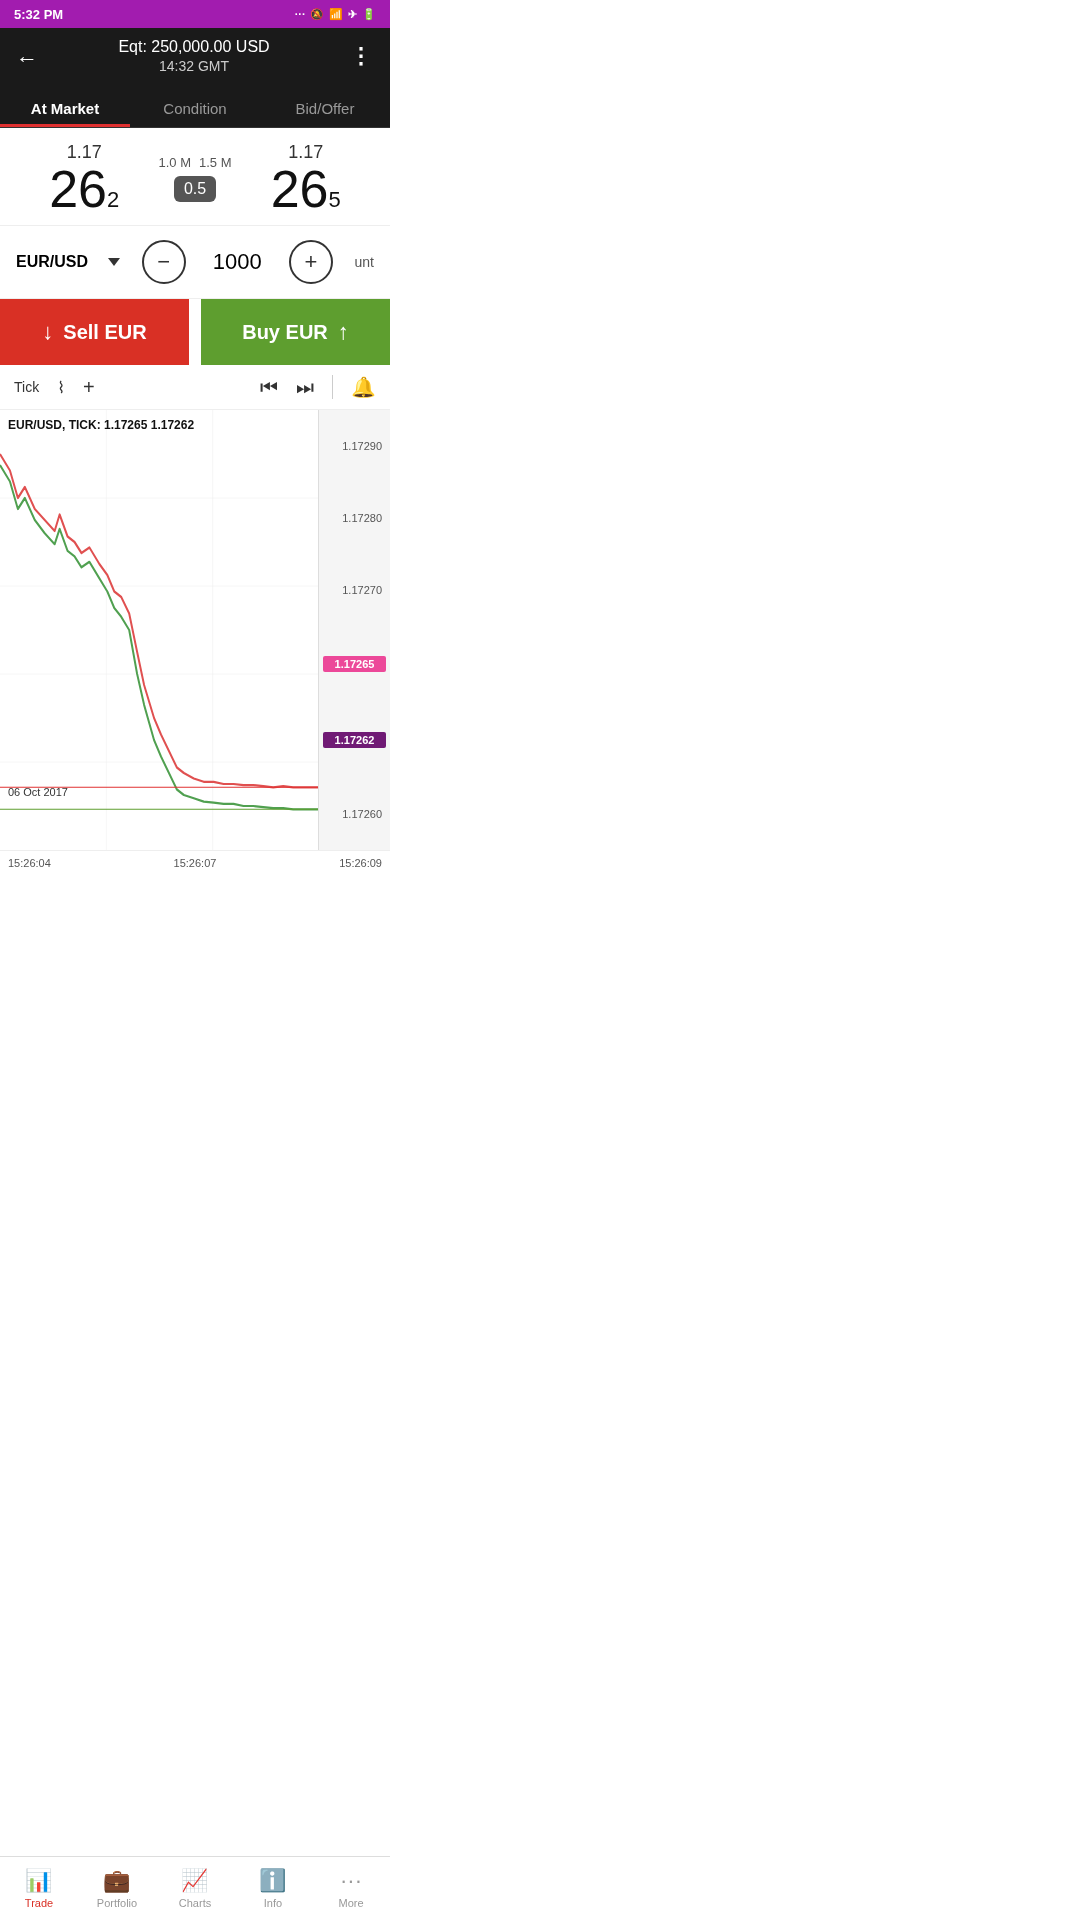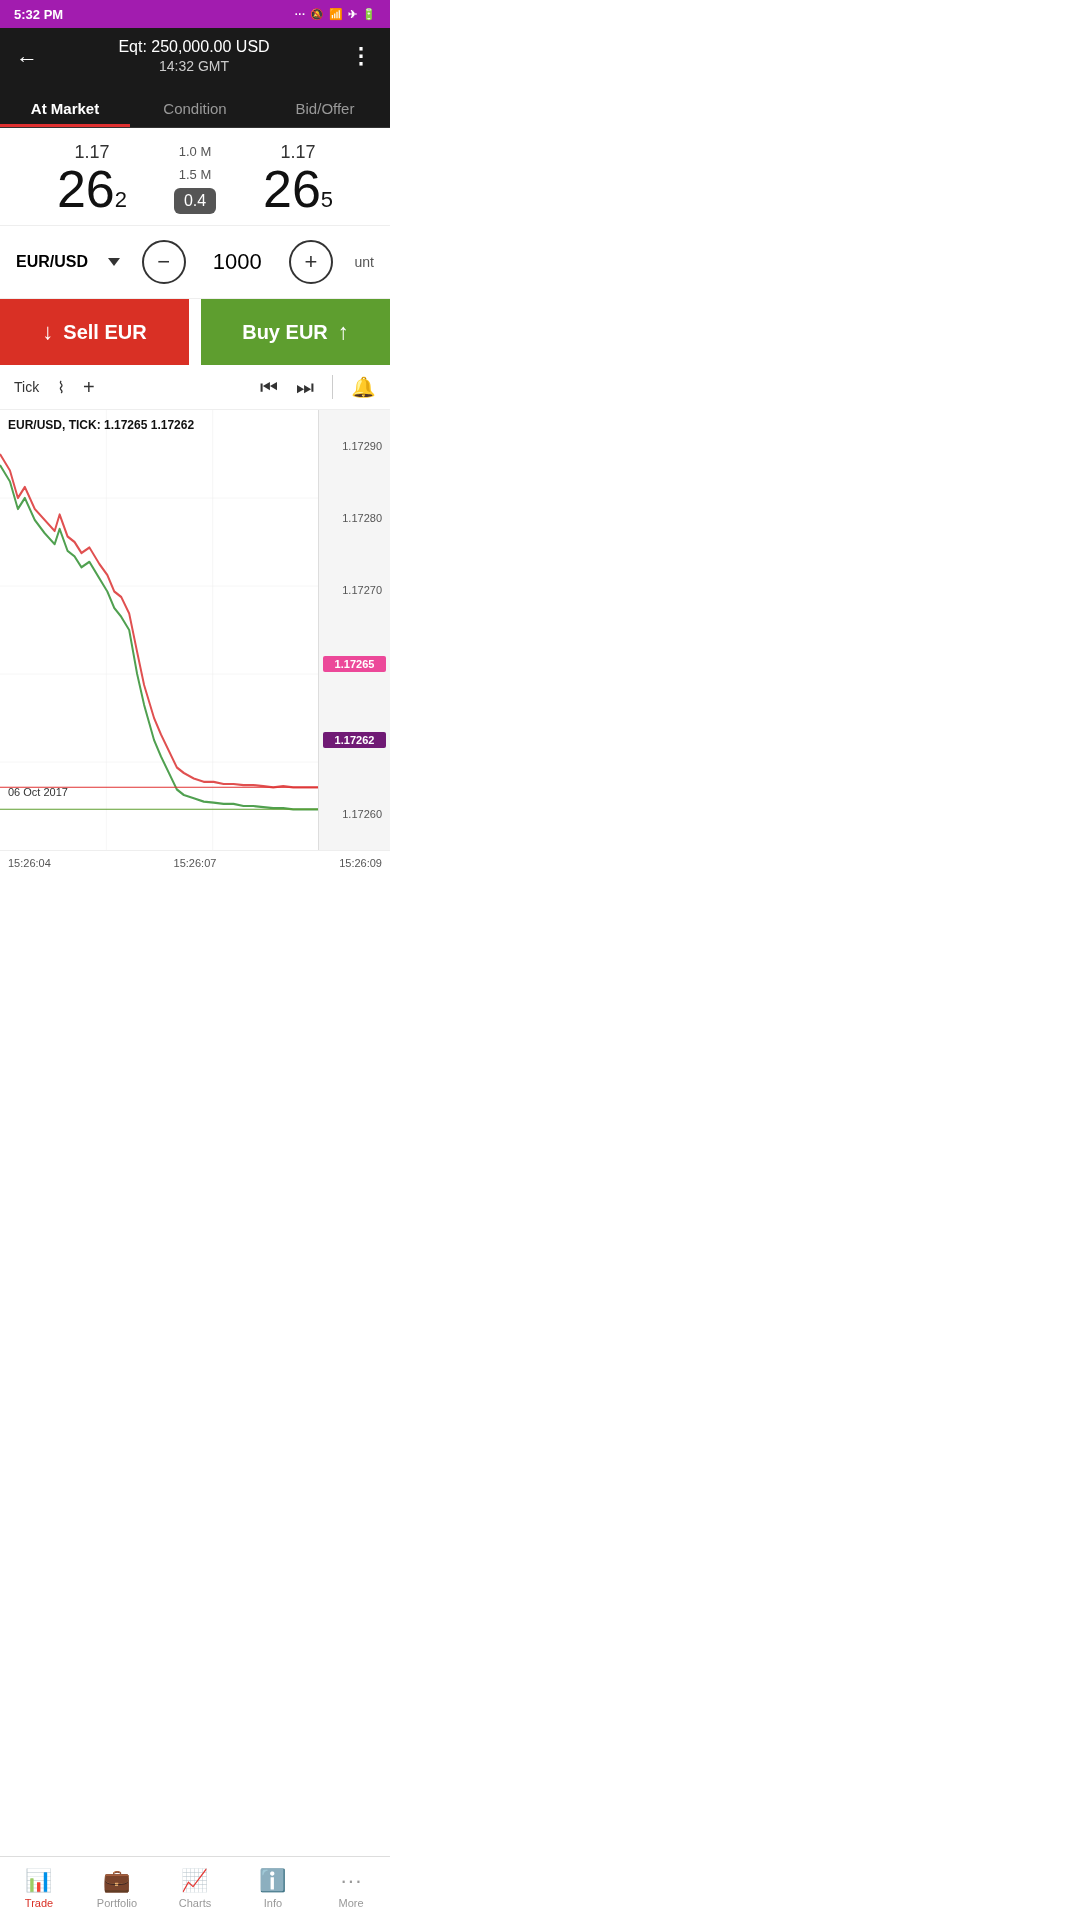--- a/index.html
+++ b/index.html
@@ -129,21 +129,20 @@
       flex-direction: column;
       align-items: center;
       gap: 6px;
       padding: 0 10px;
     }
     .spread-labels {
       display: flex;
       gap: 8px;
       font-size: 13px;
       color: #555;
-      flex-direction: column;
     }
     .spread-badge {
       background: #555;
       color: #fff;
       border-radius: 6px;
       padding: 4px 10px;
       font-size: 16px;
       font-weight: 500;
     }
 
@@ -415,21 +414,21 @@
     <div class="price-small">1.17</div>
     <div class="price-big">
       <span>26</span><sup>2</sup>
     </div>
   </div>
   <div class="price-center">
     <div class="spread-labels">
       <span>1.0 M</span>
       <span>1.5 M</span>
     </div>
-    <div class="spread-badge">0.4</div>
+    <div class="spread-badge">0.5</div>
   </div>
   <div class="price-right">
     <div class="price-small">1.17</div>
     <div class="price-big">
       <span>26</span><sup>5</sup>
     </div>
   </div>
 </div>
 
 <div class="controls-row">

